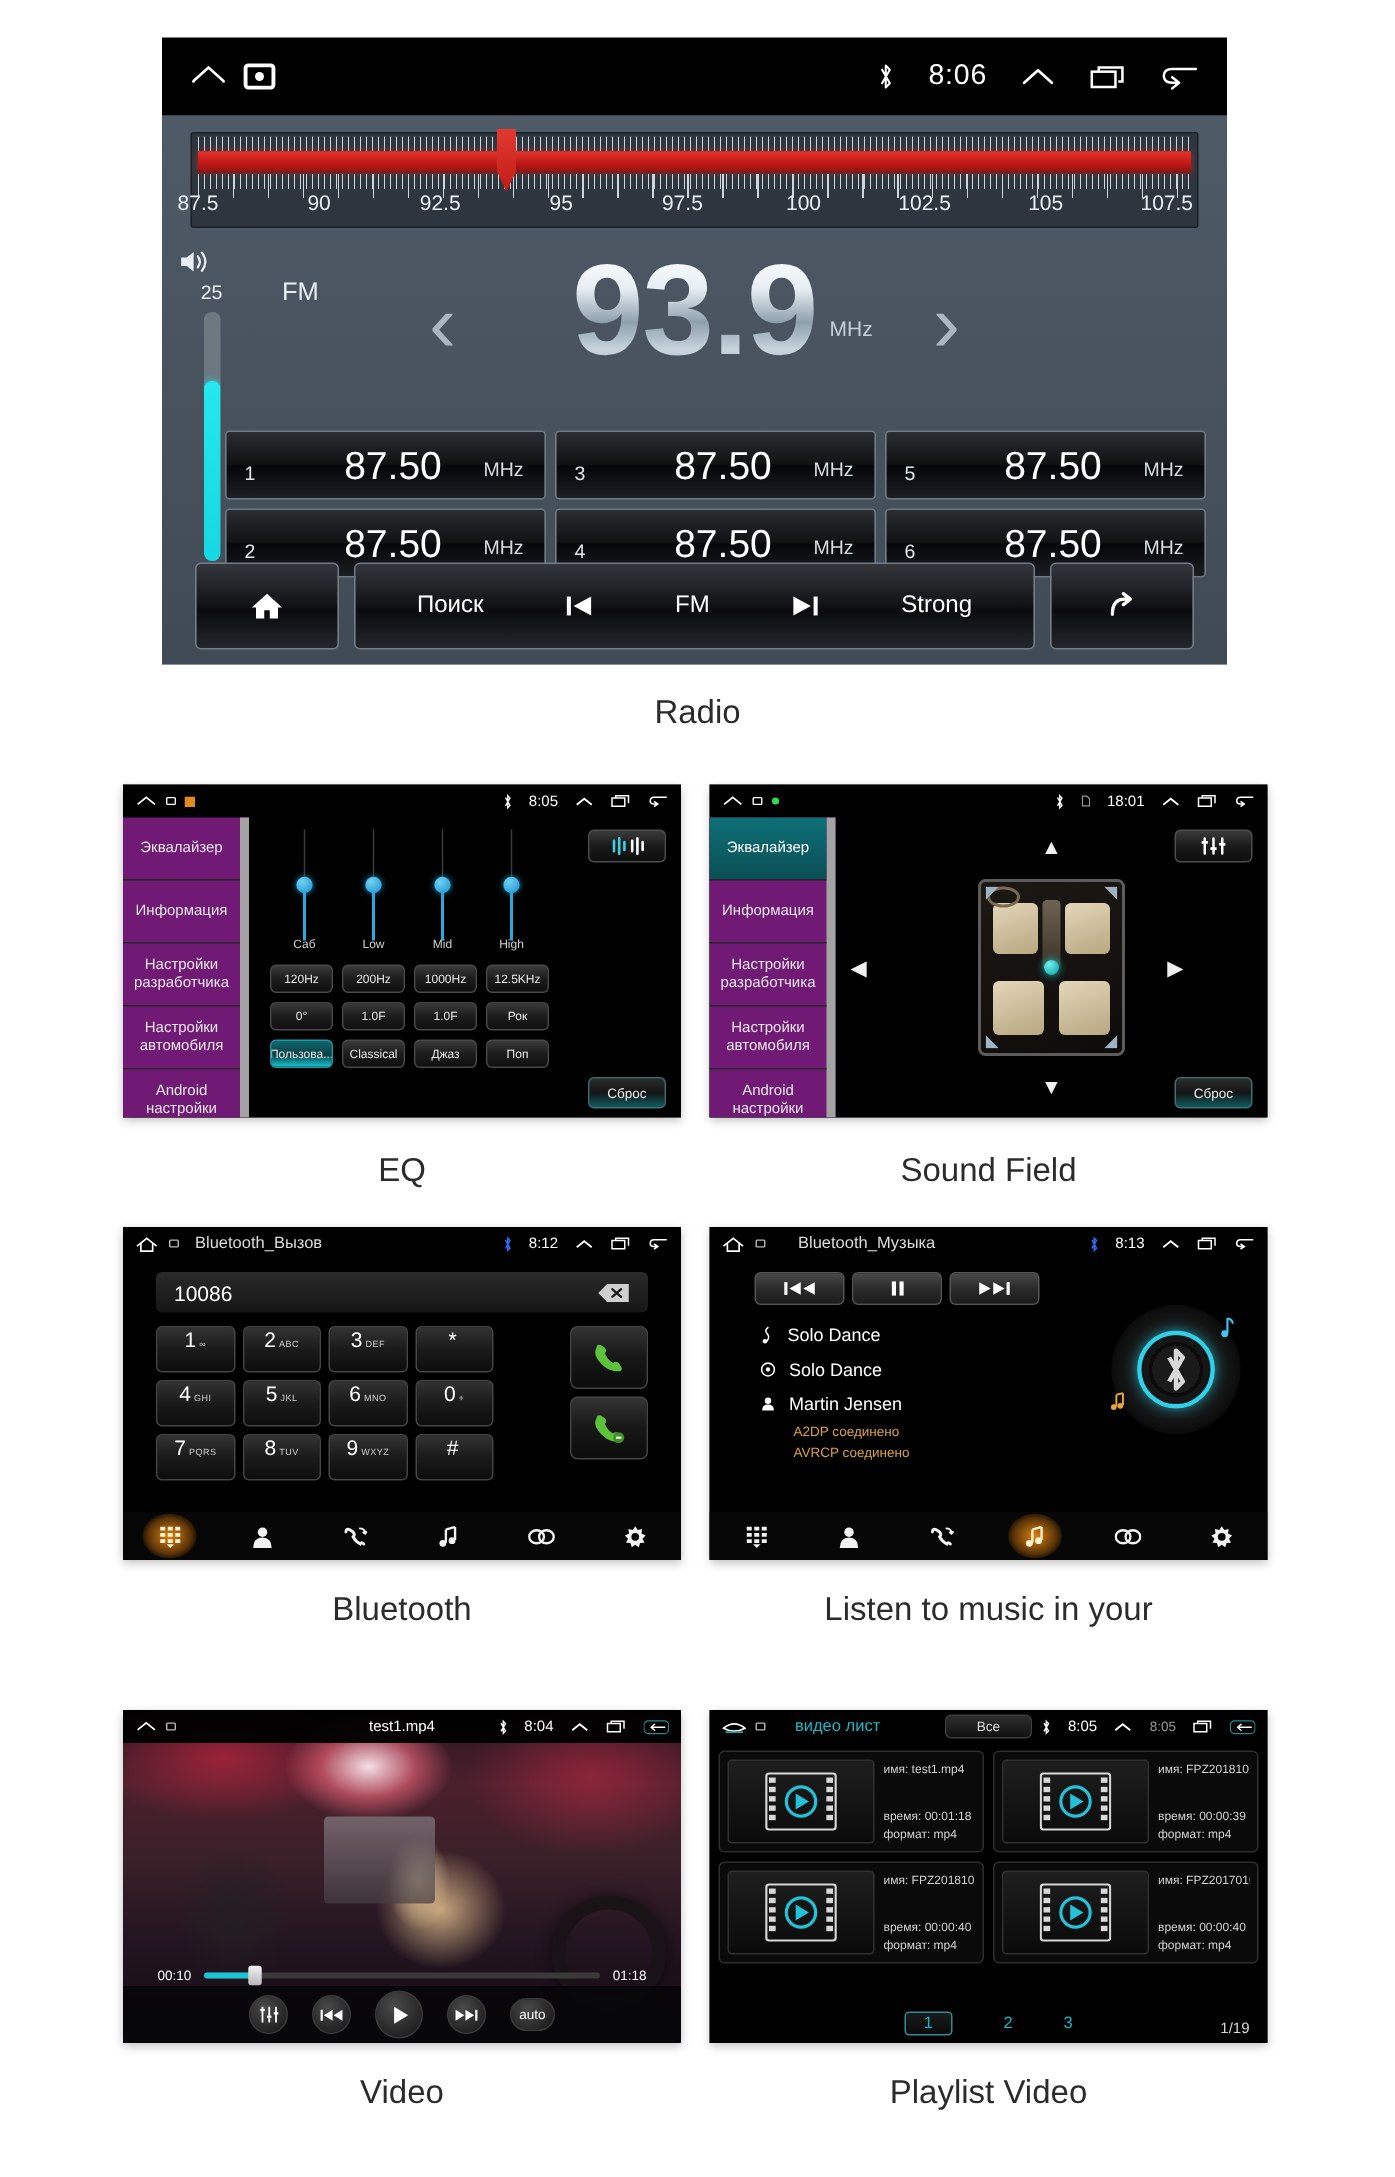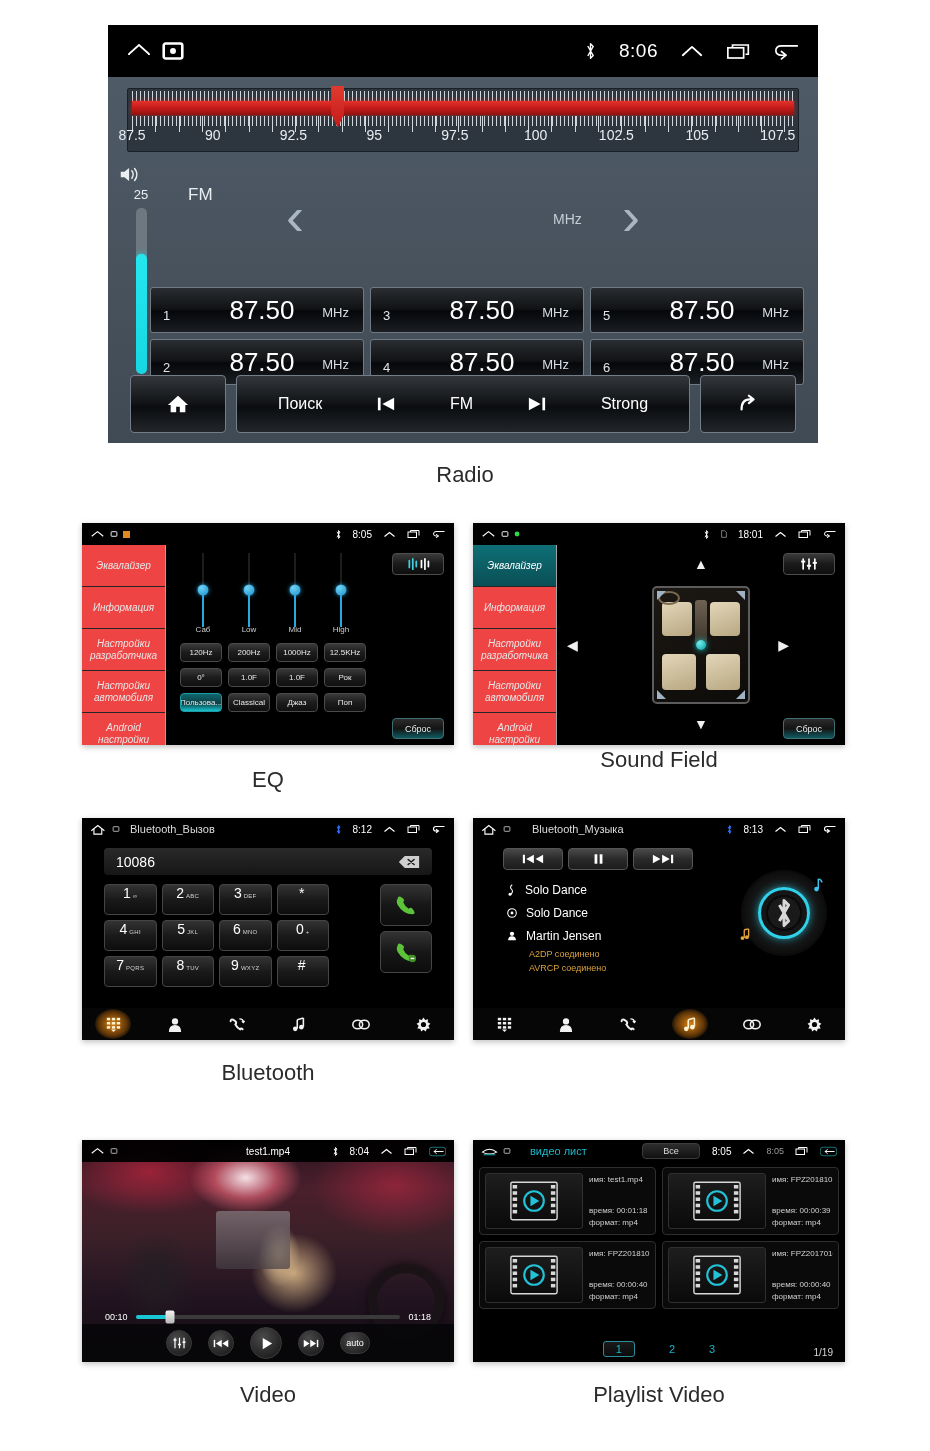--- a/index.html
+++ b/index.html
@@ -131,21 +131,21 @@
     width: 372px; height: 222px;
     box-shadow: 0 2px 6px rgba(0,0,0,.25);
   }
   .small .statusbar { height: 22px; padding: 0 8px; font-size: 10px; }
   .small .sb-left { gap: 5px; }
   .small .sb-right { gap: 11px; }
   .small-body { position:absolute; left:0; top:22px; right:0; bottom:0; background:#000; }
 
   
   .side-menu { position:absolute; left:0; top:0; width:84px; bottom:0;
-    background:#ef4444; border-right:1px solid #a3a3a3;font-style:italic; }
+    background:#701a75; border-right:6px solid #a3a3a3; }
   .side-item {
     height:42px; display:flex; align-items:center; justify-content:center;
     text-align:center; color:#e6e6e6; font-size:10px; line-height:12px;
     border-bottom:1px solid #262626; padding:0 3px;
   }
   .side-item.active {
     background: linear-gradient(180deg,#0e6f76,#0a4f55);
     color:#fff;
   }
   .eq-area { position:absolute; left:84px; top:0; right:0; bottom:0; }
@@ -266,21 +266,21 @@
     background: rgba(6,6,8,.88); display:flex; align-items:center; justify-content:center; gap:16px; }
   .vc-btn { width:26px; height:26px; border-radius:50%;
     background: radial-gradient(circle at 40% 32%, #4a4a4a, #131313);
     display:flex; align-items:center; justify-content:center; border:1px solid #3a3a3a; }
   .vc-btn.auto { width:30px; height:22px; border-radius:11px; color:#fff; font-size:9px; }
 
   
   .pl-filter { position:absolute; left:50%; transform:translateX(-50%); top:3px;
     width:58px; height:16px; border-radius:4px;
     background: linear-gradient(180deg,#2d2d2d,#111); border:1px solid #3c3c3c;
-    color:#ddd; font-size:9px; display:flex; align-items:center; justify-content:center;margin-left:12px; }
+    color:#ddd; font-size:9px; display:flex; align-items:center; justify-content:center; }
   .pl-grid { position:absolute; left:6px; right:6px; top:5px; }
   .pl-row { display:flex; gap:6px; margin-bottom:6px; }
   .pl-card { flex:1; height:68px; border:1px solid #2e2e2e; border-radius:4px;
     background:#0a0a0a; display:flex; padding:5px; gap:6px; }
   .pl-thumb { width:98px; height:100%; border:1px solid #303030; border-radius:3px;
     background: linear-gradient(180deg,#1e1e1e,#0a0a0a);
     display:flex; align-items:center; justify-content:center; }
   .pl-meta { flex:1; position:relative; color:#d2d2d2; font-size:8px; }
   .pl-meta .nm { position:absolute; top:2px; left:0; right:0; white-space:nowrap; overflow:hidden; }
   .pl-meta .tm { position:absolute; bottom:14px; left:0; }
@@ -368,20 +368,21 @@
       <div class="vol-num">25</div>
       <div class="vol-bar">
         <div class="vol-fill" id="vol-fill" style="height: 72%;"></div>
       </div>
     </div>
 
     <div class="band-label">FM</div>
 
     <div class="freq-area">
       <div class="chev l">‹</div>
+      <div class="freq-big">93.9</div>
       <div class="freq-unit">MHz</div>
       <div class="chev r">›</div>
     </div>
 
     <div class="presets" id="presets">
         <div class="preset-row">
           <div class="preset">
             <span class="pn">1</span>
             <span class="pf">87.50</span>
             <span class="pu">MHz</span>
@@ -645,21 +646,21 @@
         <div style="position:absolute;right:3px;top:3px;width:9px;height:9px;background:#9fb3c4;clip-path:polygon(100% 0,100% 100%,0 0);"></div>
         <div style="position:absolute;left:3px;bottom:3px;width:9px;height:9px;background:#9fb3c4;clip-path:polygon(0 0,0 100%,100% 100%);"></div>
         <div style="position:absolute;right:3px;bottom:3px;width:9px;height:9px;background:#9fb3c4;clip-path:polygon(100% 100%,100% 0,0 100%);"></div>
         <div class="sf-dot"></div>
       </div>
 
       <div class="reset-btn">Сброс</div>
     </div>
   </div>
 </div>
-<div class="caption" style="left:473px; top:745px; width:372px;">Sound Field</div>
+<div class="caption" style="left:473px; top:765px; width:372px;">Sound Field</div>
 
 <div class="panel small" id="bt-panel" style="left:82px; top:818px;">
   <div class="statusbar">
     <div class="sb-left">
       <span>
           <svg viewBox="0 0 26 22" width="17" height="15">
             <path d="M2 13 L12 5 L22 13" fill="none" stroke="#fff" stroke-width="1.7"></path>
             <path d="M6 10 L6 18 L18 18 L18 10" fill="none" stroke="#fff" stroke-width="1.7"></path>
           </svg>
         </span>
@@ -998,20 +999,21 @@
         <div class="bt-nav-item">
           <svg viewBox="0 0 18 18" width="15" height="15">
             <path d="M9 0.5 L11 3.5 L14.5 2.8 L14 6.4 L17.3 8 L14.8 10.6 L16.4 13.8 L12.9 14 L11.8 17.4 L9 15.3 L6.2 17.4 L5.1 14 L1.6 13.8 L3.2 10.6 L0.7 8 L4 6.4 L3.5 2.8 L7 3.5 Z" fill="#f2f2f2"></path>
             <circle cx="9" cy="9" r="3.1" fill="#060606"></circle>
           </svg>
         </div>
       </div>
   </div>
 </div>
 <div class="caption" style="left:473px; top:1058px; width:372px;">
+  <div>Listen to music in your</div>
 </div>
 
 <div class="panel small" id="video-panel" style="left:82px; top:1140px;">
   <div class="vid-img">
     <div class="vid-seat"></div>
     <div class="vid-wheel"></div>
   </div>
 
   <div class="statusbar" style="background:rgba(0,0,0,.95);">
     <div class="sb-left">

